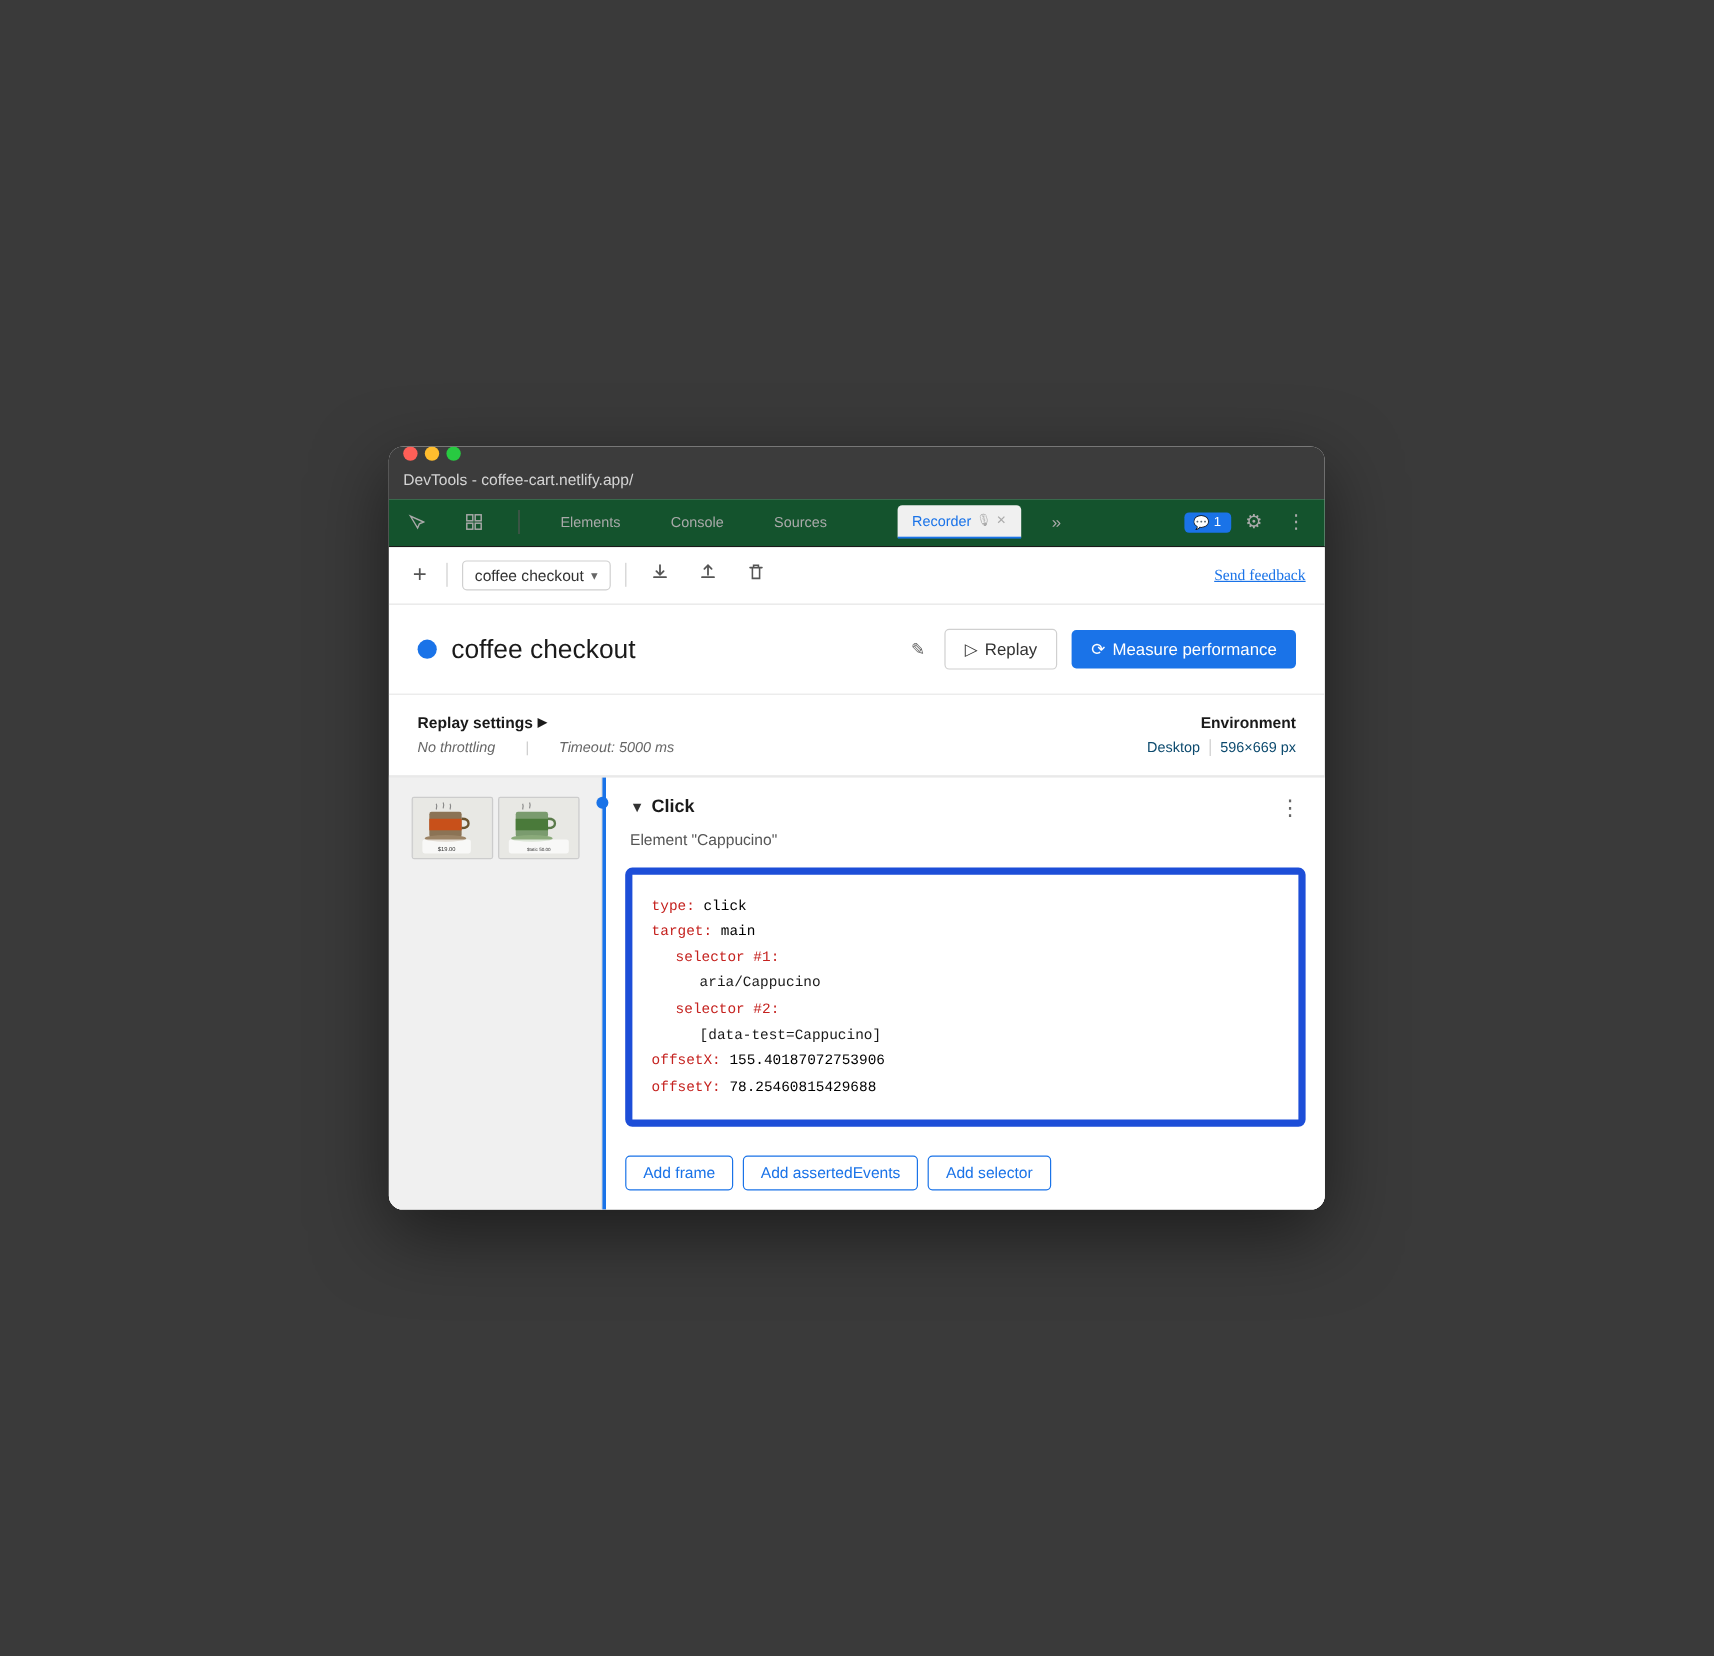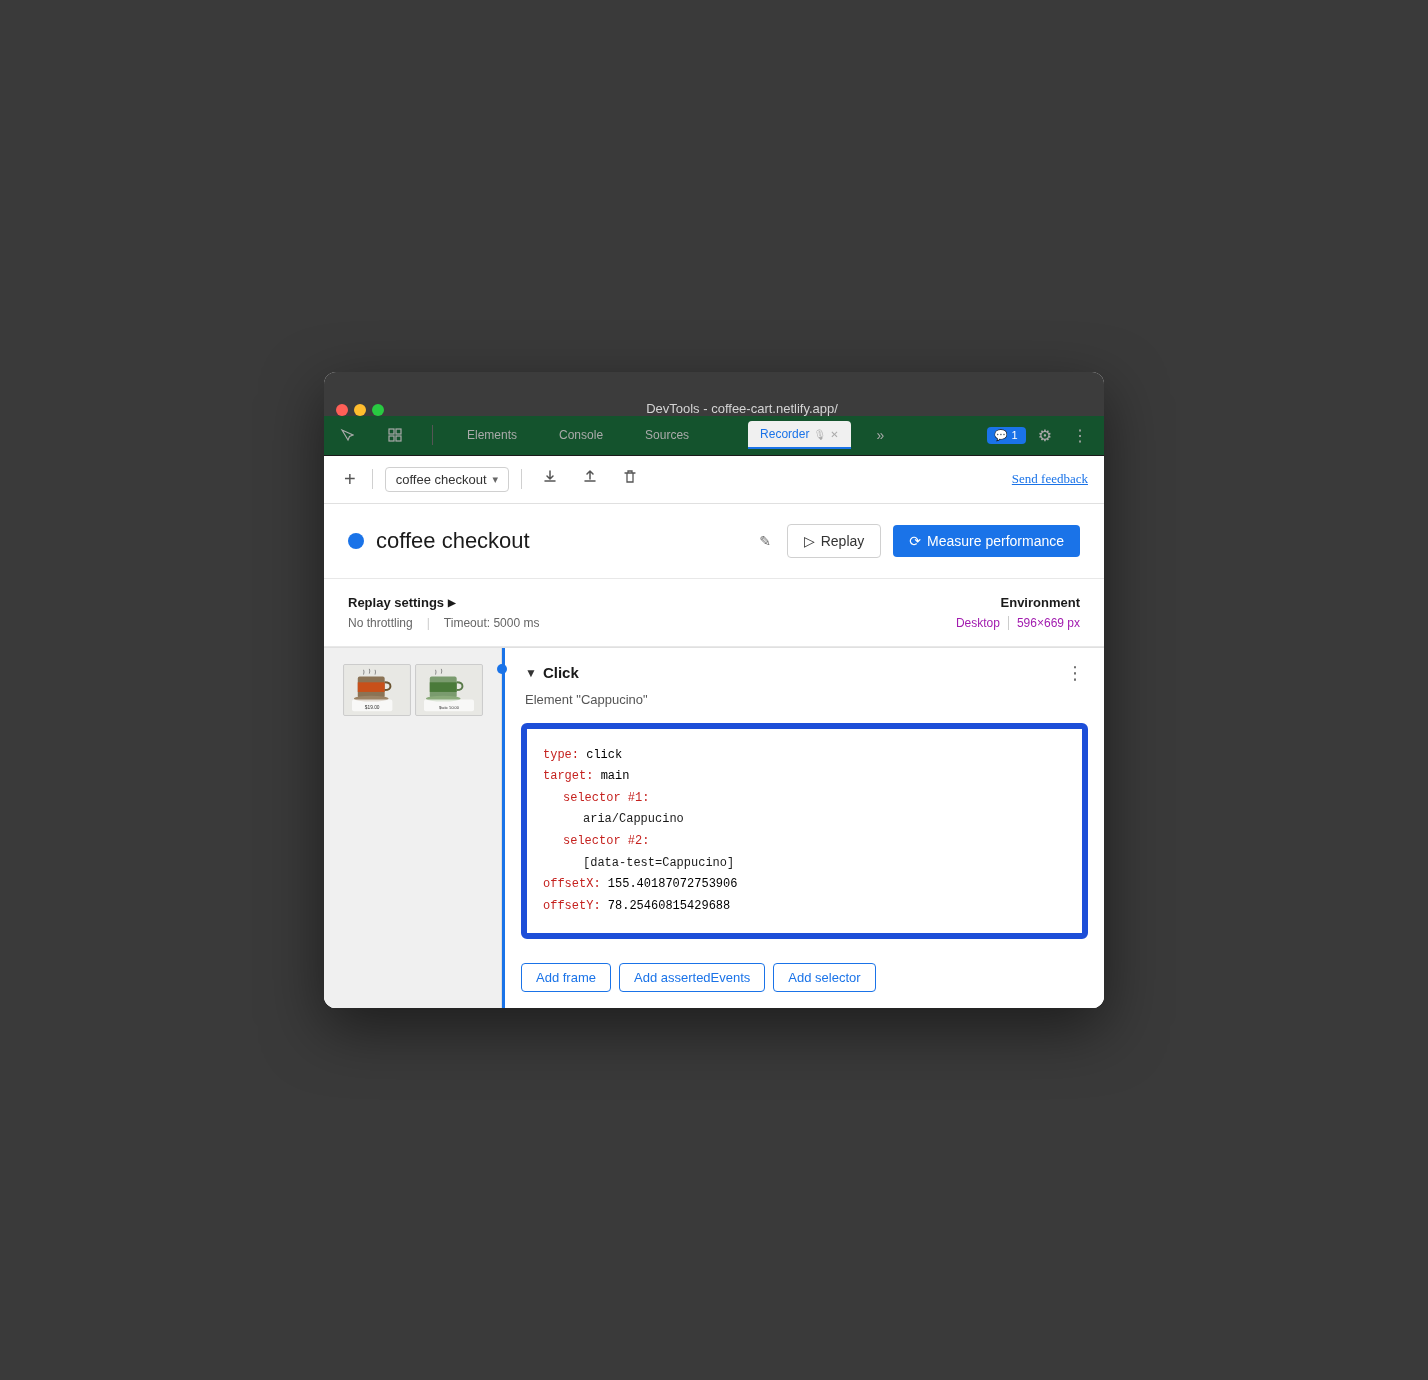--- a/index.html
+++ b/index.html
@@ -19,23 +19,24 @@
       border-radius: 12px;
       overflow: hidden;
       box-shadow: 0 20px 60px rgba(0,0,0,0.5);
     }
 
     
     .titlebar {
       background: #3c3c3c;
       height: 44px;
       display: flex;
-      align-items: flex-end;
+      align-items: flex-start;
       padding: 0 12px;
       gap: 8px;
+      flex-direction: column;
     }
 
     .traffic-lights {
       display: flex;
       gap: 6px;
       align-items: center;
     }
 
     .tl {
       width: 12px;
@@ -269,42 +270,43 @@
       align-items: center;
       gap: 4px;
       margin-bottom: 6px;
     }
 
     .settings-details {
       font-size: 12px;
       color: #666;
       display: flex;
       align-items: center;
-      gap: 6px;
+      gap: 17px;
+      font-style: italic;
     }
 
     .settings-detail-sep {
       margin: 0 8px;
       color: #ccc;
     }
 
     .settings-right {
       text-align: right;
     }
 
     .env-title {
       font-size: 13px;
       font-weight: 600;
       color: #1a1a1a;
       margin-bottom: 6px;
     }
 
     .env-details {
       font-size: 12px;
-      color: #a21caf;
+      color: #0c4a6e;
       display: flex;
       align-items: center;
       gap: 0;
     }
 
     .env-detail-sep {
       width: 1px;
       height: 14px;
       background: #ccc;
       margin: 0 8px;

